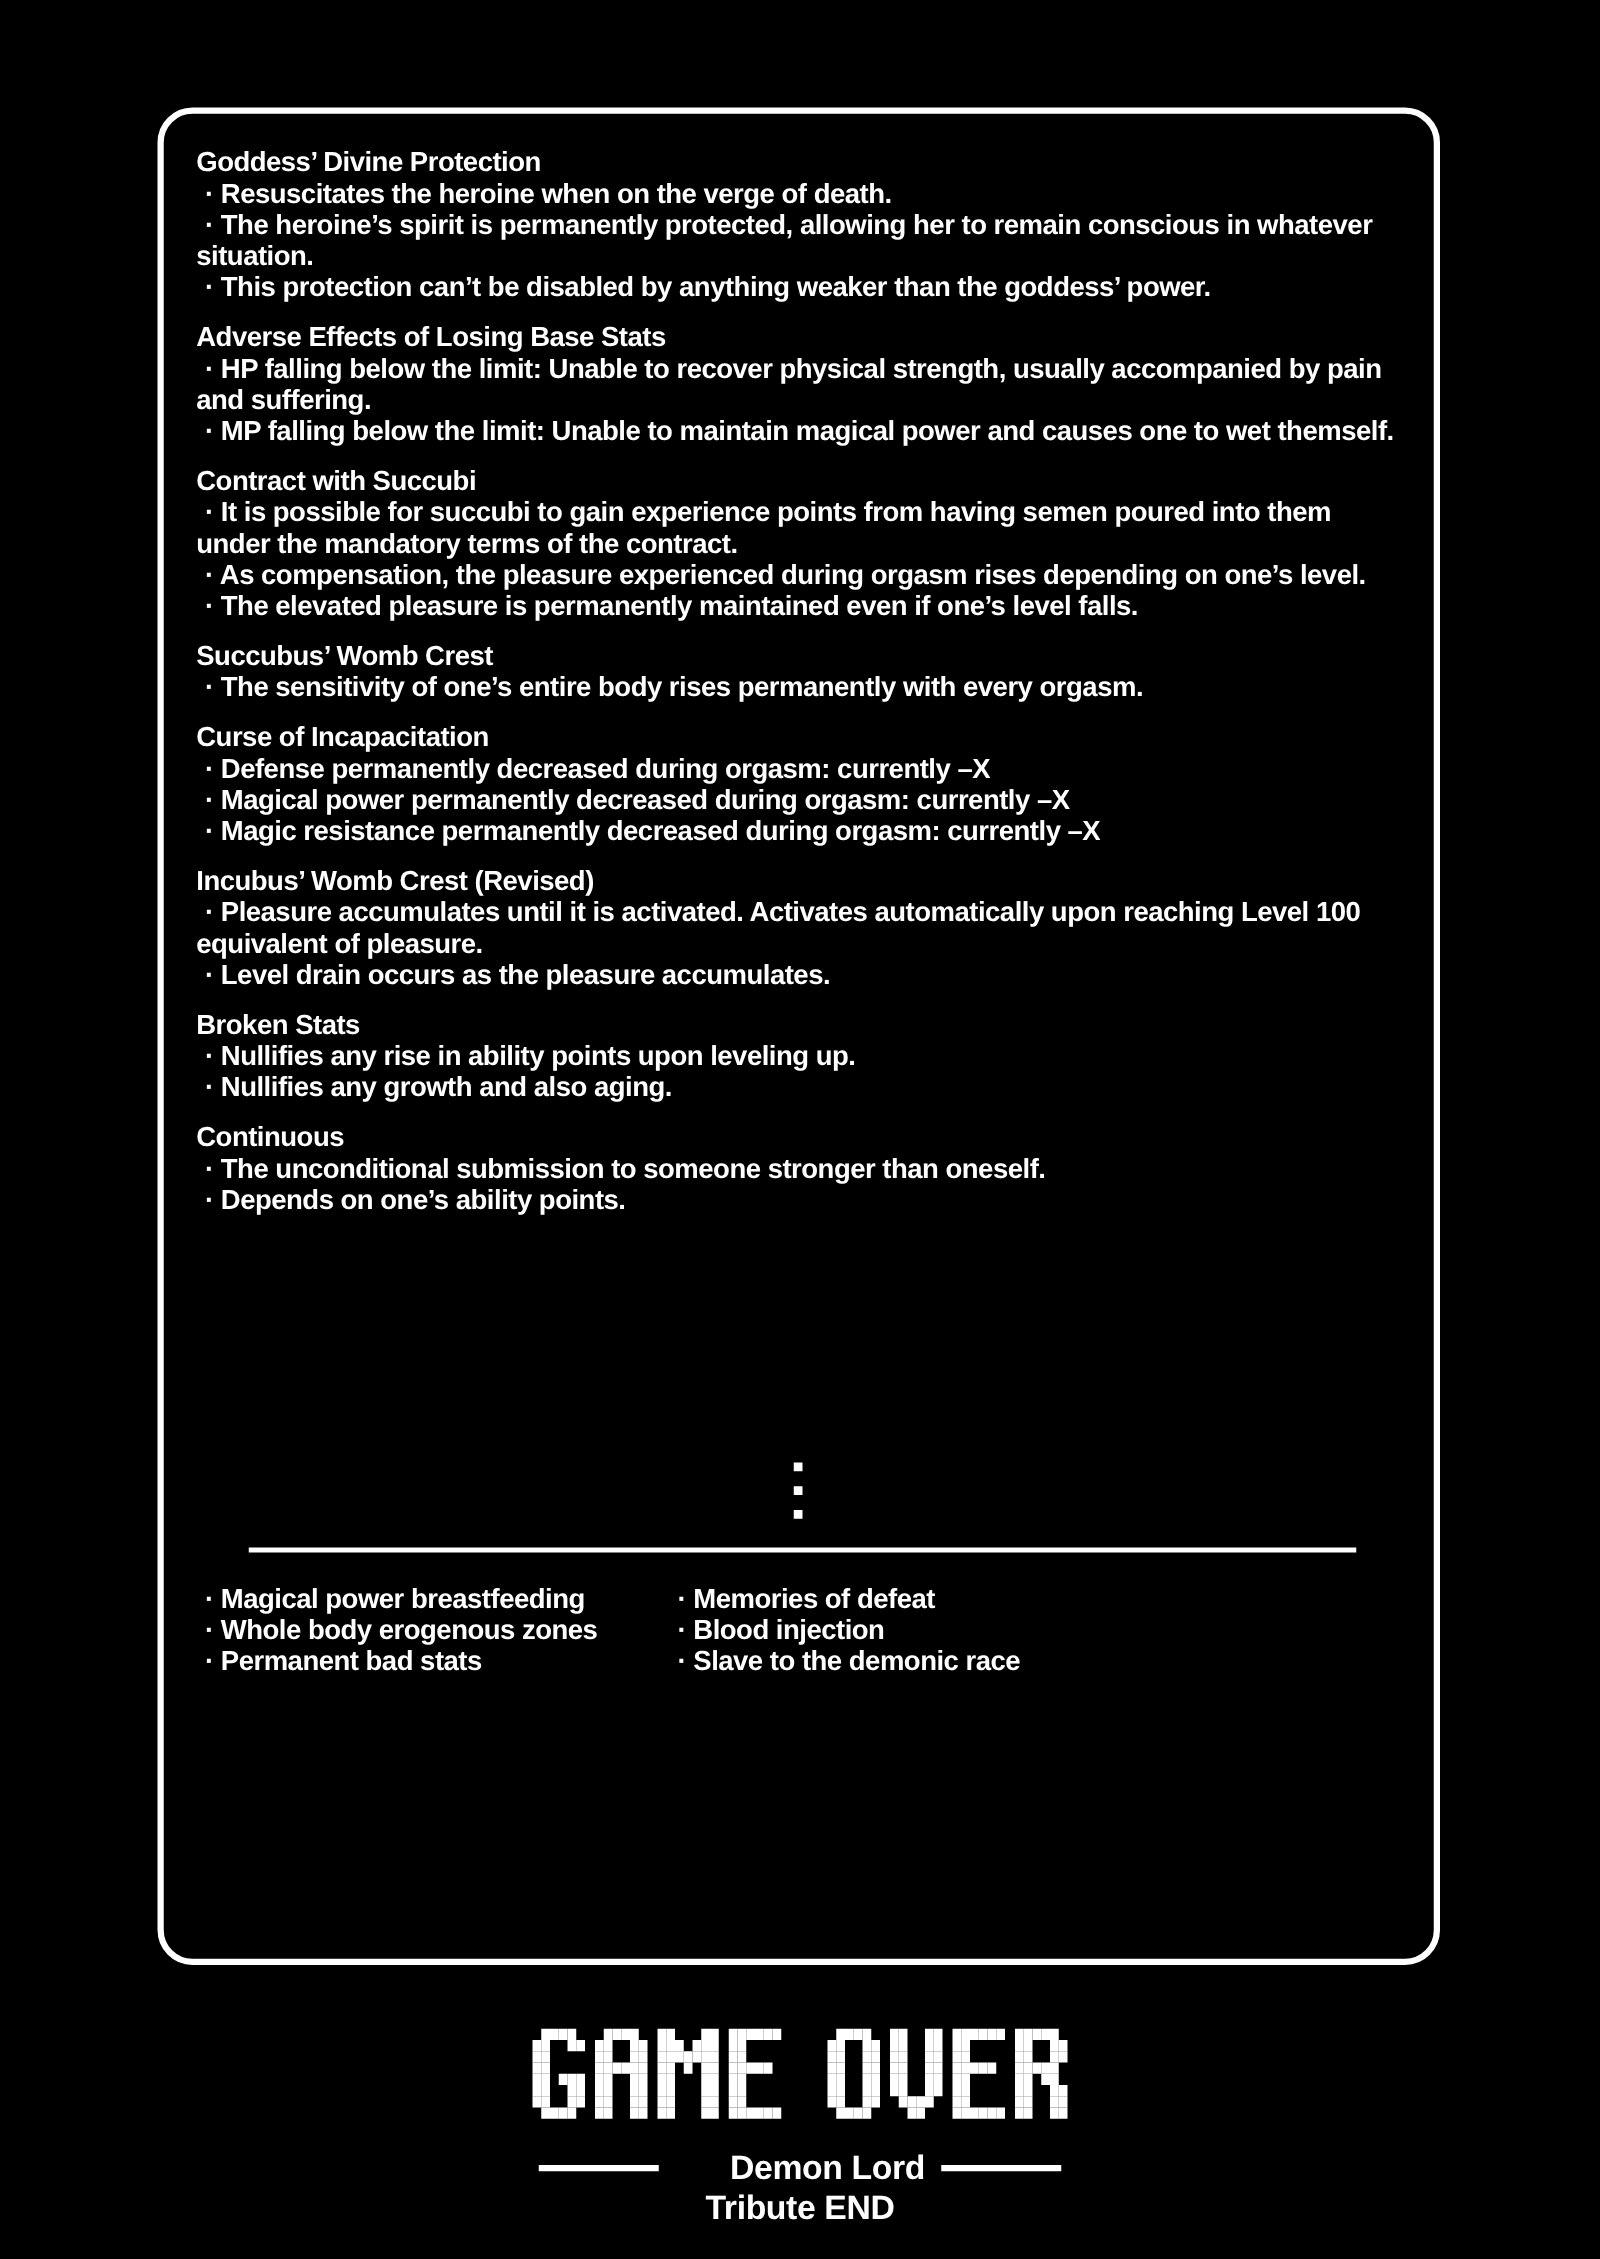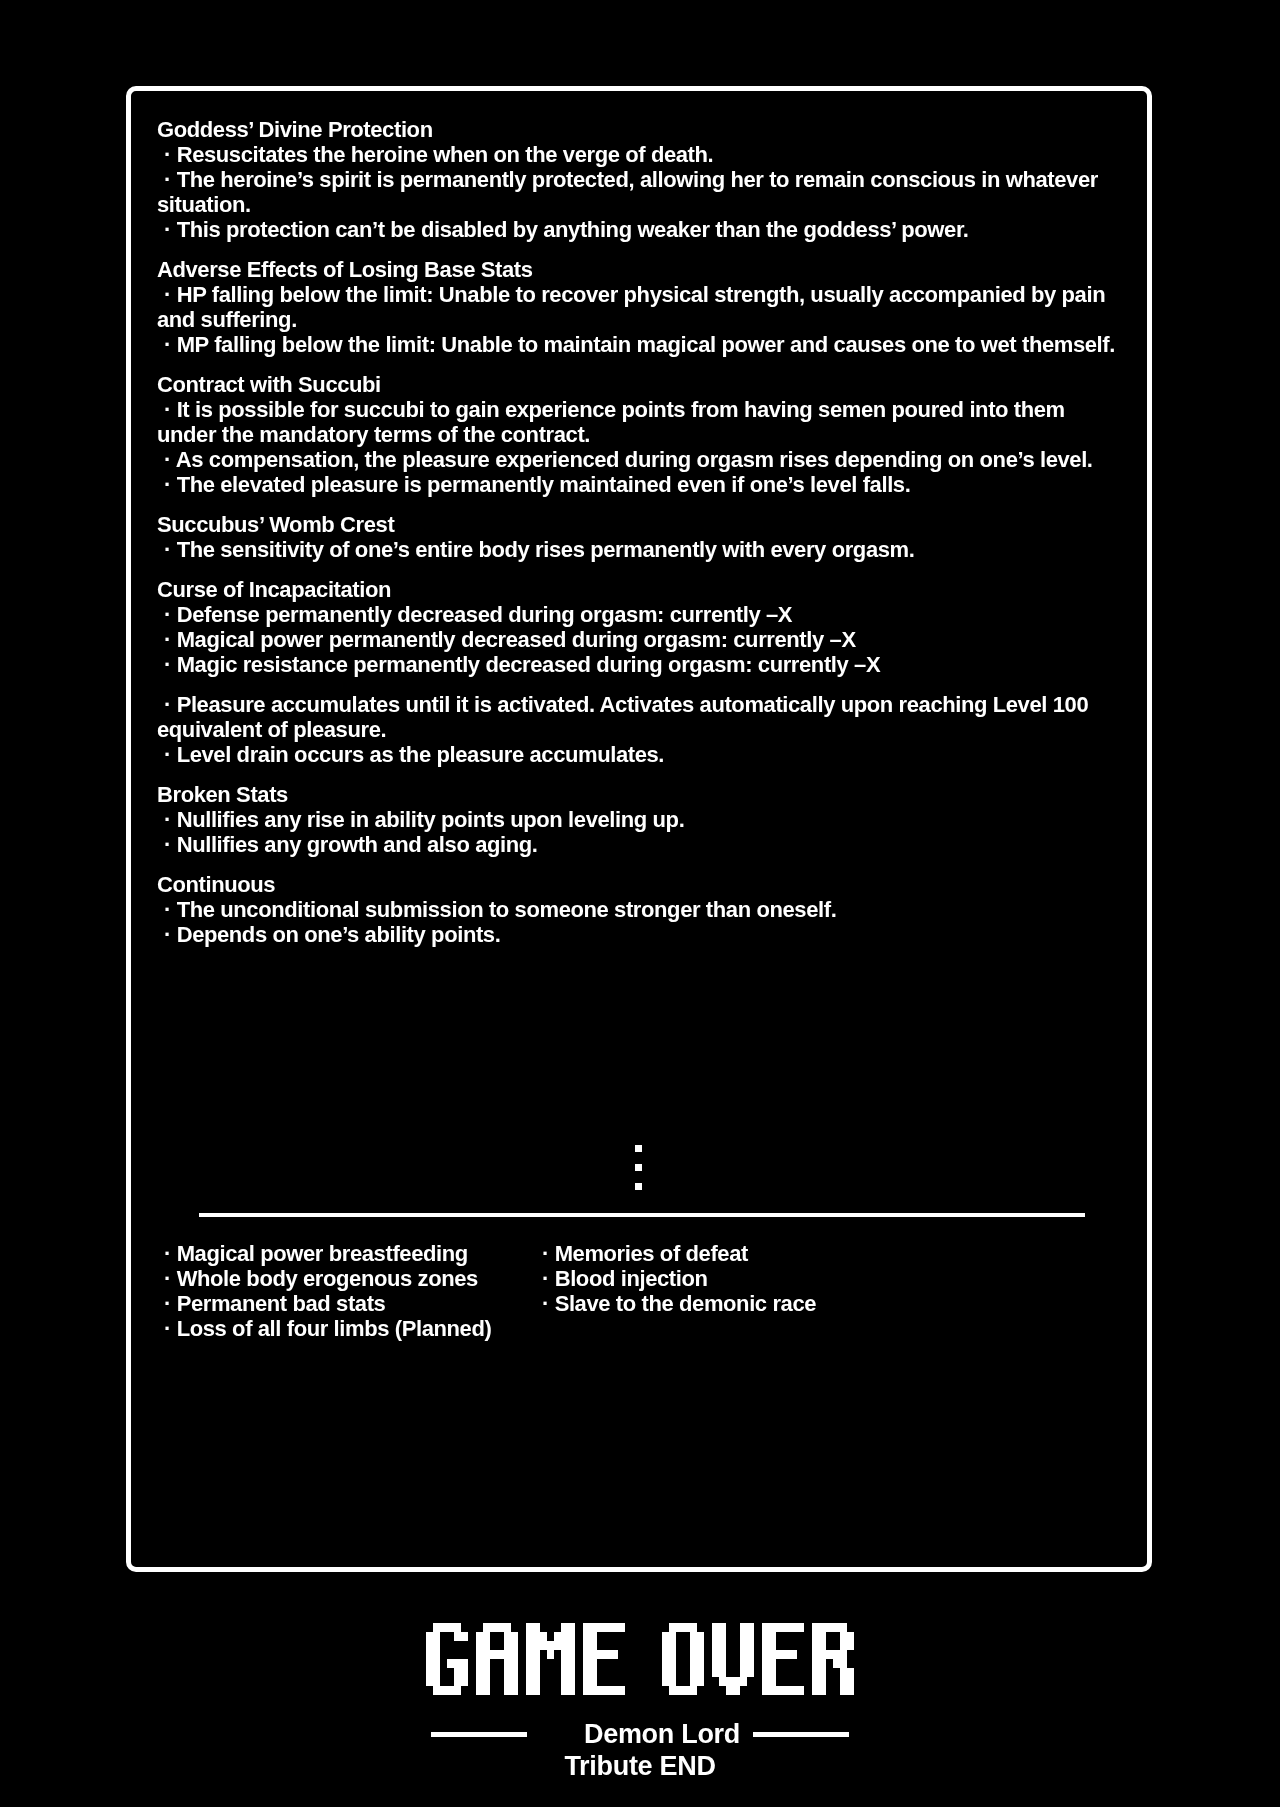--- a/index.html
+++ b/index.html
@@ -1,19 +1,19 @@
 <!DOCTYPE html>
 <html><head>
 <meta charset="utf-8">
 <style>
   html,body{margin:0;padding:0;background:#000;}
   body{position:relative;width:1280px;height:1807px;overflow:hidden;
        font-family:"Liberation Sans",sans-serif;color:#fff;}
   .panel{position:absolute;left:126px;top:86px;width:1026px;height:1486px;
-         box-sizing:border-box;border:5px solid #fff;border-radius:10px;
+         box-sizing:border-box;border:5px solid #fff;border-radius:28px;
          padding:26px 28px 0 26px;background:#000;}
   .sec{margin-top:15px;}
   .sec:first-child{margin-top:0;}
   .sec-title,.bullet{font-size:22px;line-height:25px;font-weight:bold;
          letter-spacing:-0.4px;margin:0;}
   .bullet{text-indent:7px;}
   .vdots{width:7px;margin:198px auto 0;}
   .vdots .dot{width:7px;height:7px;background:#fff;margin-bottom:12px;}
   .vdots .dot:last-child{margin-bottom:0;}
   .divider{height:4px;background:#fff;width:886px;margin:23px 0 0 42px;}
@@ -58,20 +58,21 @@
         <p class="sec-title">Succubus’ Womb Crest</p>
         <p class="bullet">· The sensitivity of one’s entire body rises permanently with every orgasm.</p>
       </div>
       <div class="sec">
         <p class="sec-title">Curse of Incapacitation</p>
         <p class="bullet">· Defense permanently decreased during orgasm: currently –X</p>
         <p class="bullet">· Magical power permanently decreased during orgasm: currently –X</p>
         <p class="bullet">· Magic resistance permanently decreased during orgasm: currently –X</p>
       </div>
       <div class="sec">
+        <p class="sec-title">Incubus’ Womb Crest (Revised)</p>
         <p class="bullet">· Pleasure accumulates until it is activated. Activates automatically upon reaching Level 100 equivalent of pleasure.</p>
         <p class="bullet">· Level drain occurs as the pleasure accumulates.</p>
       </div>
       <div class="sec">
         <p class="sec-title">Broken Stats</p>
         <p class="bullet">· Nullifies any rise in ability points upon leveling up.</p>
         <p class="bullet">· Nullifies any growth and also aging.</p>
       </div>
       <div class="sec">
         <p class="sec-title">Continuous</p>
@@ -86,21 +87,20 @@
     <div class="dot"></div>
   </div>
 
   <div class="divider"></div>
 
   <div class="cols" id="footer-cols">
       <div class="col">
         <p class="bullet">· Magical power breastfeeding</p>
         <p class="bullet">· Whole body erogenous zones</p>
         <p class="bullet">· Permanent bad stats</p>
-        <p class="bullet">· Loss of all four limbs (Planned)</p>
       </div>
       <div class="col">
         <p class="bullet">· Memories of defeat</p>
         <p class="bullet">· Blood injection</p>
         <p class="bullet">· Slave to the demonic race</p>
       </div>
     </div>
 </div>
 
 <div class="gameover" id="gameover" aria-label="GAME OVER">

